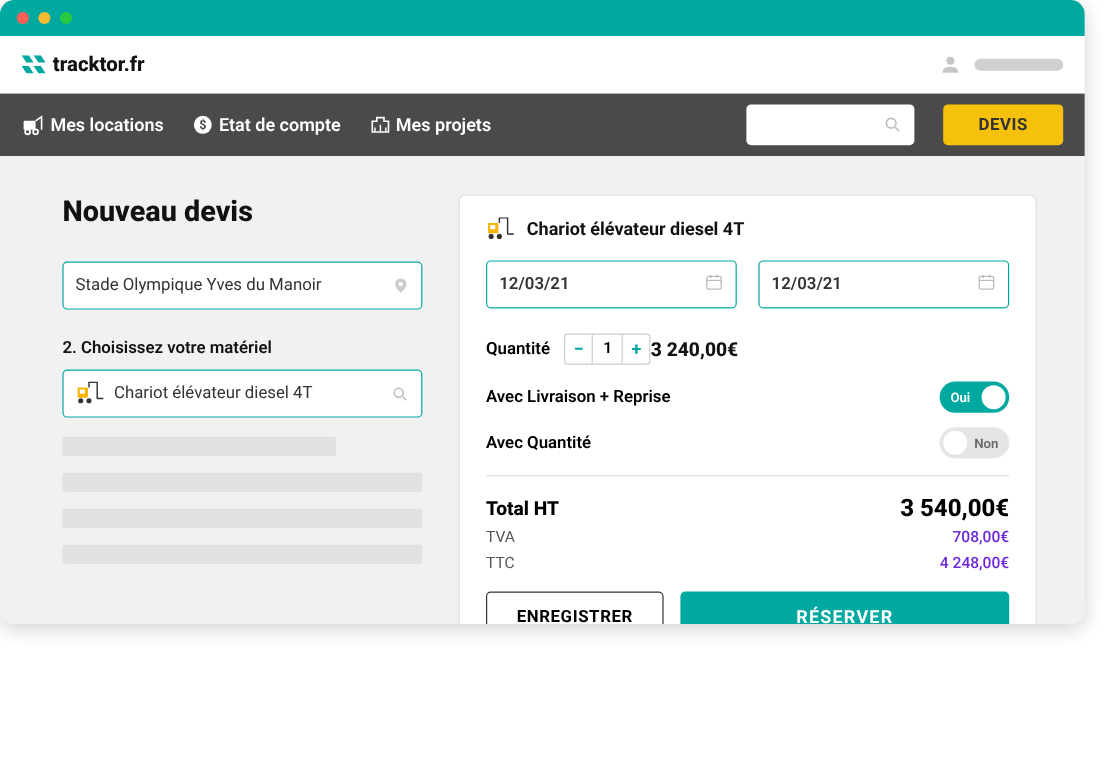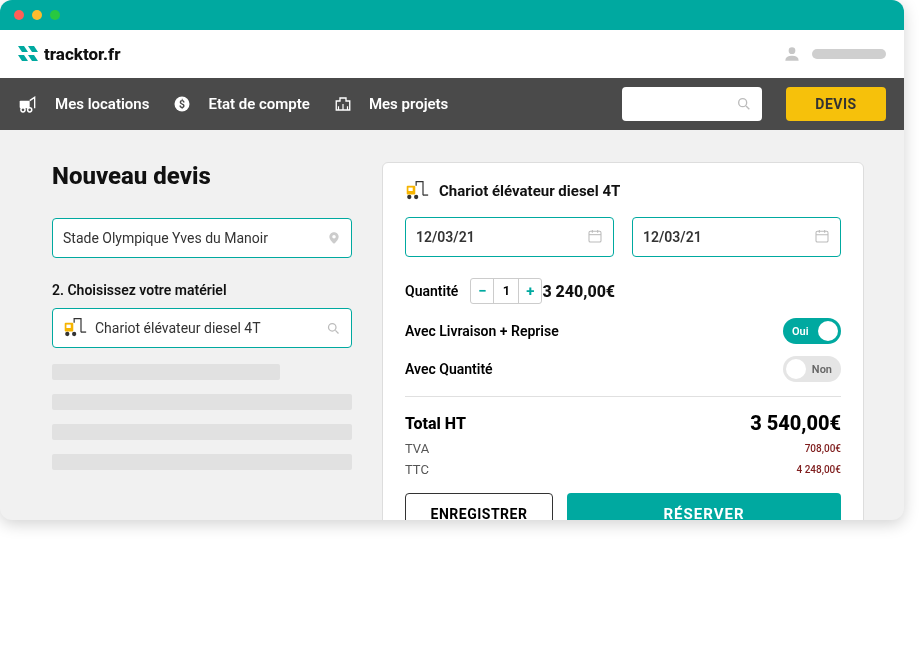--- a/index.html
+++ b/index.html
@@ -10,21 +10,21 @@
 .dot.red { background: #ff5f57; }
 .dot.yellow { background: #febc2e; }
 .dot.green { background: #28c840; }
 .topbar { height: 48px; background: #fff; display: flex; align-items: center; justify-content: space-between; padding: 0 18px; }
 .logo { display: flex; align-items: center; gap: 6px; font-weight: 800; font-size: 17px; color: #111; }
 .logo-mark svg { display: block; }
 .user-area { display: flex; align-items: center; gap: 10px; }
 .user-icon svg { display: block; }
 .user-bar { width: 74px; height: 10px; background: #cfcfcf; border-radius: 5px; }
 .navbar { height: 52px; background: #4a4a4a; display: flex; align-items: center; padding: 0 18px; gap: 24px; }
-.nav-item { display: flex; align-items: center; gap: 17px; color: #fff; font-weight: 600; font-size: 15px; cursor: pointer; }
+.nav-item { display: flex; align-items: center; gap: 4px; color: #fff; font-weight: 600; font-size: 15px; cursor: pointer; }
 .nav-item svg { display: block; }
 .nav-spacer { flex: 1; }
 .search-box { width: 140px; height: 34px; background: #fff; border-radius: 4px; display: flex; align-items: center; justify-content: flex-end; padding: 0 10px; }
 .search-box svg { display: block; }
 .devis-btn { width: 100px; height: 34px; background: #f6c10b; color: #333; font-weight: 700; font-size: 14px; border-radius: 4px; display: flex; align-items: center; justify-content: center; cursor: pointer; letter-spacing: 0.5px; }
 .content { display: flex; padding: 32px 40px 0 52px; gap: 30px; }
 .left-col { width: 300px; }
 .title { font-size: 24px; font-weight: 800; color: #111; margin-bottom: 28px; }
 .section-label { font-size: 14px; font-weight: 600; color: #111; margin-bottom: 10px; }
 .input-box { width: 100%; height: 40px; border: 1.5px solid #00a9a0; border-radius: 4px; display: flex; align-items: center; padding: 0 10px; background: #fff; font-size: 14px; color: #333; gap: 8px; }
@@ -52,21 +52,21 @@
 .toggle.on { background: #00a9a0; color: #fff; justify-content: flex-start; padding-left: 9px; }
 .toggle.off { background: #e5e5e5; color: #666; justify-content: flex-end; padding-right: 9px; }
 .toggle-knob { width: 20px; height: 20px; background: #fff; border-radius: 50%; position: absolute; top: 3px; }
 .toggle.on .toggle-knob { right: 3px; }
 .toggle.off .toggle-knob { left: 3px; }
 .divider { height: 1px; background: #e0e0e0; margin: 14px 0; }
 .total-row { display: flex; justify-content: space-between; align-items: center; margin-bottom: 6px; }
 .total-label-main { font-size: 16px; font-weight: 800; }
 .total-val-main { font-size: 20px; font-weight: 800; }
 .sub-label { font-size: 13px; color: #555; }
-.sub-val { font-size: 10px; color: #7f1d1d; font-weight: 500; }
+.sub-val { font-size: 13px; color: #6d28d9; font-weight: 500; }
 .btn-row { display: flex; gap: 14px; margin-top: 16px; }
 .btn-outline { flex: 0 0 auto; width: 148px; height: 42px; border: 1.5px solid #333; border-radius: 4px; display: flex; align-items: center; justify-content: center; font-weight: 700; font-size: 14px; background: #fff; cursor: pointer; letter-spacing: 0.5px; }
 .btn-primary { flex: 1; height: 42px; background: #00a9a0; color: #fff; border-radius: 4px; display: flex; align-items: center; justify-content: center; font-weight: 700; font-size: 15px; cursor: pointer; letter-spacing: 1px; }
 </style>
 </head>
 <body>
 
 <div class="window">
   <div class="titlebar">
     <div class="dot red"></div>

